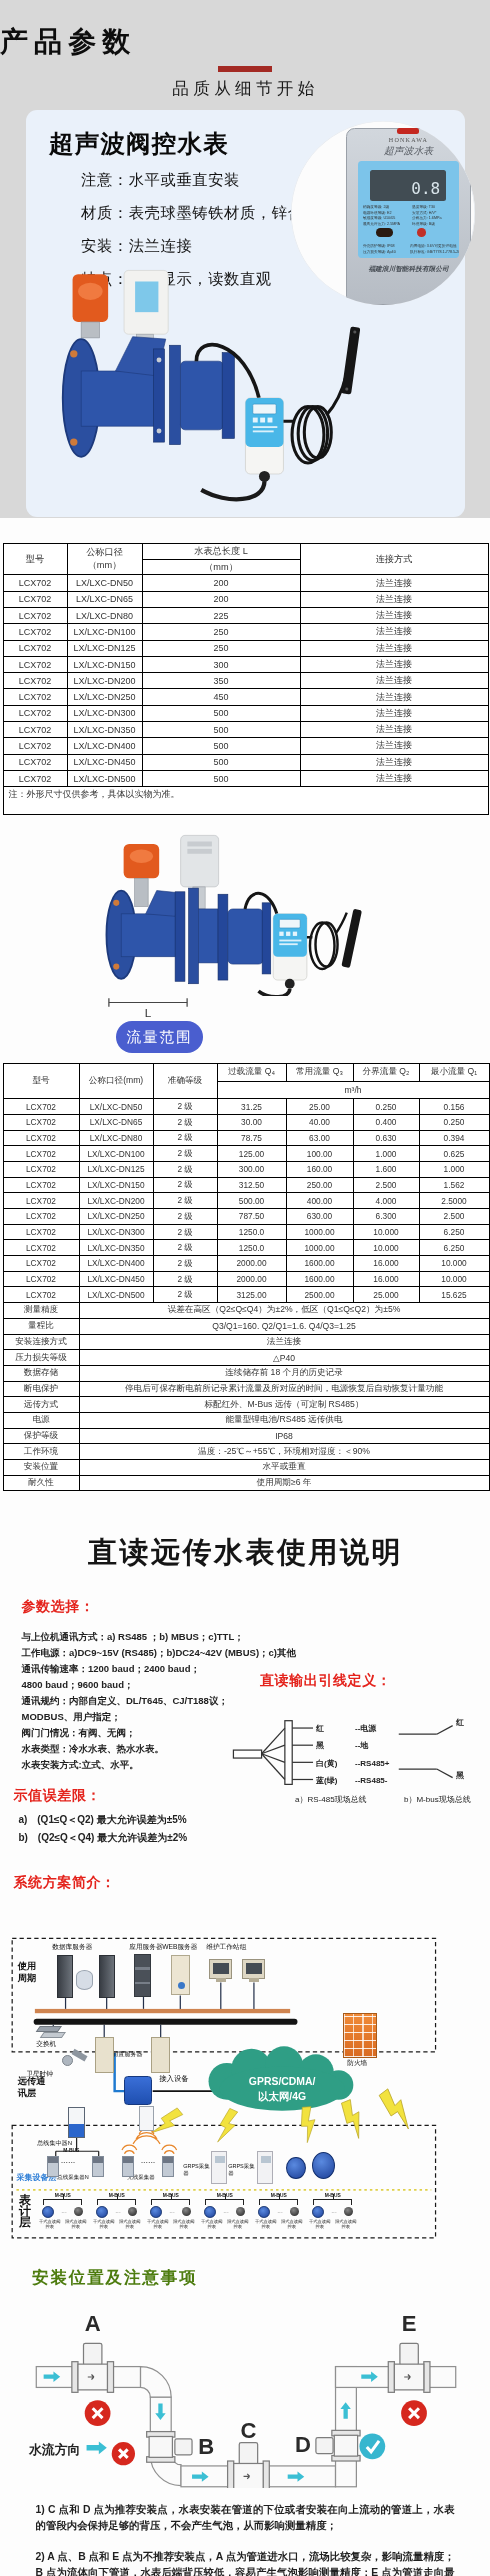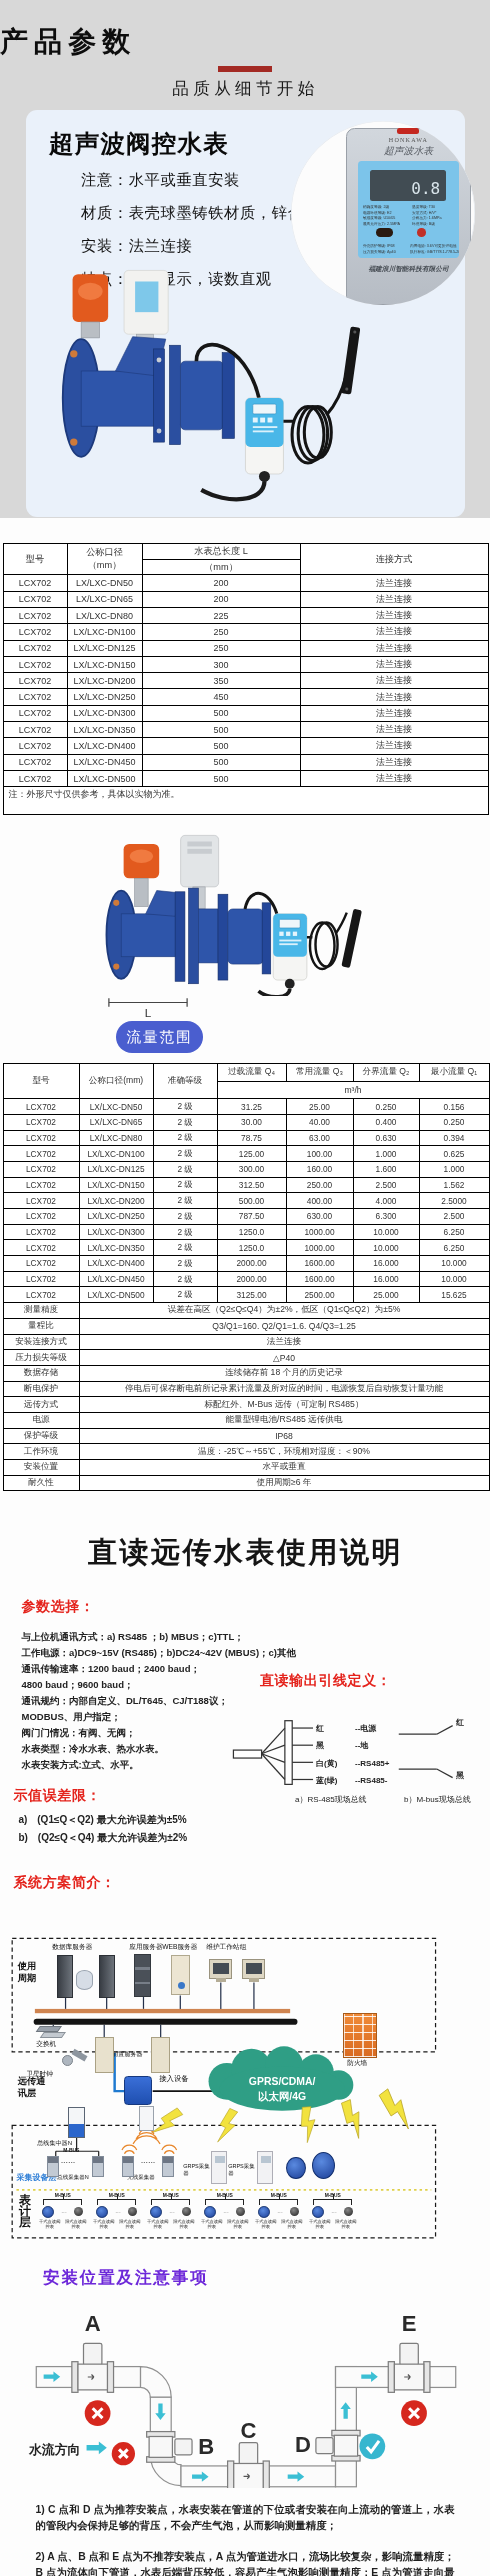--- a/index.html
+++ b/index.html
@@ -134,21 +134,21 @@
   .mg-bracket{margin:0.6px 4.9px 0;height:5.5px;border-left:1.2px solid #222;border-right:1.2px solid #222;border-top:1.2px solid #222;position:relative;}
   .mg-bracket::before{content:"";position:absolute;left:50%;top:-5.5px;width:1.2px;height:5.5px;background:#222;}
   .mg-meters{display:flex;justify-content:space-between;align-items:center;padding:0 3.7px;height:13.5px;}
   .mm-blue{width:9.8px;height:9.8px;border-radius:50%;background:radial-gradient(circle at 40% 35%,#5a8ae0,#1c3f96);border:0.6px solid #12306e;}
   .mm-dark{width:9.2px;height:9.2px;border-radius:50%;background:radial-gradient(circle at 40% 35%,#888,#1e1e1e);}
   .mm-dots{font-size:5.5px;color:#333;}
   .mg-labels{display:flex;justify-content:space-between;font-size:4.3px;line-height:4.9px;color:#222;margin-top:1.2px;}
   .mg-labels span{width:23px;text-align:center;}
 
   
-  .inst-h{position:absolute;left:43px;top:2267px;font-size:16.6px;font-weight:bold;color:#6d28d9;letter-spacing:1.8px;}
+  .inst-h{position:absolute;left:32px;top:2267px;font-size:16.6px;font-weight:bold;color:#4d7c0f;letter-spacing:1.8px;}
   .pipes{position:absolute;left:24.5px;top:2293px;width:442px;height:195px;}
   .inst-notes{position:absolute;left:19.6px;top:2486px;width:451px;font-size:10.4px;line-height:15.6px;color:#1f1f1f;text-align:justify;}
   .inst-notes p{margin:16px;font-weight:bold;}
 </style>
 </head>
 <body>
 
 <div class="page">
   <div class="white-bg"></div>
 

